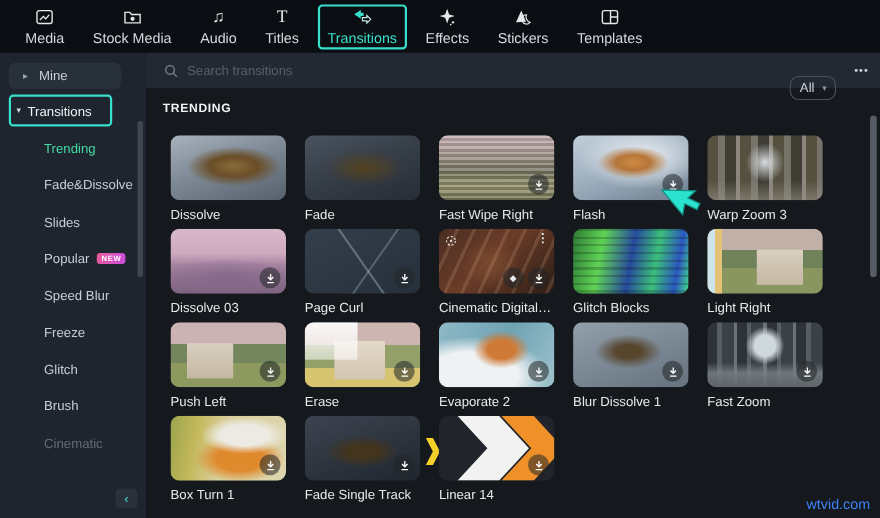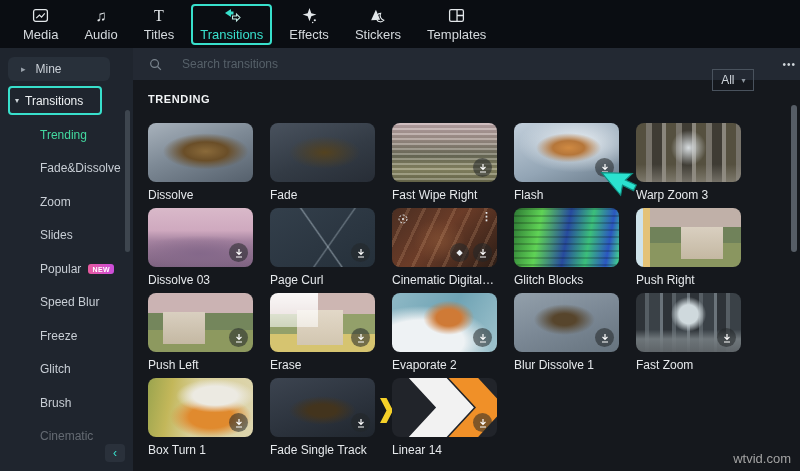--- a/index.html
+++ b/index.html
@@ -36,46 +36,46 @@
   .badge { margin-left:7px; font-size:7px; font-weight:bold; color:#fff; padding:2px 4px 1px;
            border-radius:3px; background:linear-gradient(90deg,#e85a9e,#cb4ddb); letter-spacing:.5px; }
   .side-scroll { position:absolute; right:3px; top:62px; width:5px; height:142px; border-radius:3px; background:#3e464f; }
   .collapse-btn { position:absolute; right:8px; bottom:9px; width:20px; height:18px; background:#2a313b;
                   border-radius:4px; color:#38e0cc; font-size:12px; display:flex; align-items:center;
                   justify-content:center; cursor:pointer; }
 
   
   .content { position:absolute; left:133px; top:48px; width:667px; height:423px; background:#15181d; }
   .searchrow { position:absolute; left:0; top:0; width:667px; height:32px; background:#232933;
-               display:flex; align-items:center; padding:0 4px 0 16px; gap:20px; }
+               display:flex; align-items:center; padding:0 10px 0 16px; gap:8px; }
   .search-ic { color:#7a848e; display:flex; }
   .search-input { flex:1; background:transparent; border:none; outline:none; color:#cfd5da;
                   font-size:12px; font-family:"Liberation Sans",sans-serif; }
   .search-input::placeholder { color:#566069; }
-  .all-box { display:flex; align-items:center; gap:7px; border:1px solid #49525d; border-radius:0;
+  .all-box { display:flex; align-items:center; gap:7px; border:1px solid #49525d; border-radius:8px;
              padding:3px 8px; color:#ced4da; font-size:12px; cursor:pointer;margin-top:32px; }
   .all-box .chev { font-size:8px; color:#8b949d; }
   .more-dots { color:#cfd5da; font-size:10px; letter-spacing:1px; margin-left:8px; cursor:pointer; }
   .section-title { position:absolute; left:15px; top:45px; font-size:11px; font-weight:bold;
                    color:#f2f4f6; letter-spacing:.6px; }
-  .grid { position:absolute; left:15px; top:75px; display:grid; grid-template-columns:repeat(5,105px);
+  .grid { position:absolute; left:22px; top:75px; display:grid; grid-template-columns:repeat(5,105px);
           column-gap:17px; row-gap:6px; }
   .cell { width:105px; position:relative; cursor:pointer; }
   .thumb { width:105px; height:59px; border-radius:8px; position:relative; overflow:hidden; }
   .cell .tname { margin-top:6px; font-size:12px; line-height:14px; color:#e6e9ec;
                  white-space:nowrap; overflow:hidden; text-overflow:ellipsis; }
   .dl { position:absolute; right:5px; bottom:5px; width:19px; height:19px; border-radius:50%;
         background:rgba(35,38,40,.55); display:flex; align-items:center; justify-content:center; }
   .pro { position:absolute; right:28px; bottom:5px; width:19px; height:19px; border-radius:50%;
          background:rgba(35,38,40,.55); color:#e8ecef; font-size:8px; display:flex;
          align-items:center; justify-content:center; }
   .focus { position:absolute; left:5px; top:5px; color:#e8ecef; display:flex; }
   .kebab { position:absolute; right:5px; top:2px; color:#e3e7ea; font-size:11px; font-weight:bold; }
   .content-scroll { position:absolute; right:3px; top:57px; width:6px; height:147px; border-radius:3px; background:#565d66; }
-  .watermark { position:absolute; right:9px; bottom:5px; font-size:13px; color:#a3a3a3; }
+  .watermark { position:absolute; right:9px; bottom:5px; font-size:13px; color:#3b82f6; }
   .cursor { position:absolute; left:601px; top:169px; z-index:20; pointer-events:none;
             transform:rotate(-40deg); transform-origin:4px 4px; }
   .mini-chevron { position:absolute; left:-12px; top:20px; width:13px; height:25px; background:#f5d028;
                   clip-path:polygon(0 0,50% 0,100% 50%,50% 100%,0 100%,50% 50%); }
 
   
   .t1 { background:radial-gradient(ellipse 60% 45% at 55% 48%,#8a6a3a 0%,#6a4e28 35%,rgba(106,78,40,0) 68%),
         linear-gradient(160deg,#a8b2bc 0%,#7e8a96 45%,#55606c 100%); }
   .t2 { background:radial-gradient(ellipse 55% 45% at 52% 50%,#54421f 0%,rgba(84,66,31,0) 62%),
         linear-gradient(160deg,#49525e 0%,#333b45 55%,#272d36 100%); }
@@ -144,20 +144,29 @@
     <div class="tb-item">
       <span class="ticon">
         <svg class="ic" width="17" height="17" viewBox="0 0 16 16">
             <rect x="1.5" y="2.5" width="13" height="11" rx="2" fill="none" stroke="#e3e7ea" stroke-width="1.2"></rect>
             <path d="M4 10.5l3-3 2 2 3-3.5" fill="none" stroke="#e3e7ea" stroke-width="1.1"></path>
           </svg>
       </span>
       <span class="tlabel">Media</span>
     </div>
     <div class="tb-item">
+      <span class="ticon">
+        <svg class="ic" width="17" height="17" viewBox="0 0 16 16">
+            <path d="M1.5 4h4.2l1.4 1.8h7.4v7.2h-13z" fill="none" stroke="#e3e7ea" stroke-width="1.2"></path>
+            <circle cx="8" cy="9.5" r="1.8" fill="#e3e7ea"></circle>
+          </svg>
+      </span>
+      <span class="tlabel">Stock Media</span>
+    </div>
+    <div class="tb-item">
       <span class="ticon">♫</span>
       <span class="tlabel">Audio</span>
     </div>
     <div class="tb-item">
       <span class="ticon" style="font-family:'Liberation Serif',serif;font-size:16px;">T</span>
       <span class="tlabel">Titles</span>
     </div>
     <div class="tb-item active">
       <span class="ticon">
         <svg class="ic" width="18" height="17" viewBox="0 0 18 16">
@@ -205,23 +214,20 @@
     <div class="group-row">
       <span class="group-caret">▾</span>
       <span class="group-label">Transitions</span>
     </div>
     <div class="cats">
       <div class="cat selected">
           <span>Trending</span>
         </div>
       <div class="cat">
           <span>Fade&amp;Dissolve</span>
-        </div>
-      <div class="cat">
-          <span>Zoom</span>
         </div>
       <div class="cat">
           <span>Slides</span>
         </div>
       <div class="cat">
           <span>Popular</span>
           <span class="badge">NEW</span>
         </div>
       <div class="cat">
           <span>Speed Blur</span>
@@ -354,21 +360,21 @@
         <div class="thumb t10">
           
         </div>
         <div class="tname">Glitch Blocks</div>
       </div>
 
       <div class="cell">
         <div class="thumb t11">
           
         </div>
-        <div class="tname">Push Right</div>
+        <div class="tname">Light Right</div>
       </div>
 
 
       <div class="cell">
         <div class="thumb t13">
           <span class="dl">
               <svg width="12" height="12" viewBox="0 0 12 12">
                 <path d="M6 2v5M3.5 4.8 6 7.3 8.5 4.8M3 10h6" fill="none" stroke="#fff" stroke-width="1.2"></path>
               </svg>
             </span>

